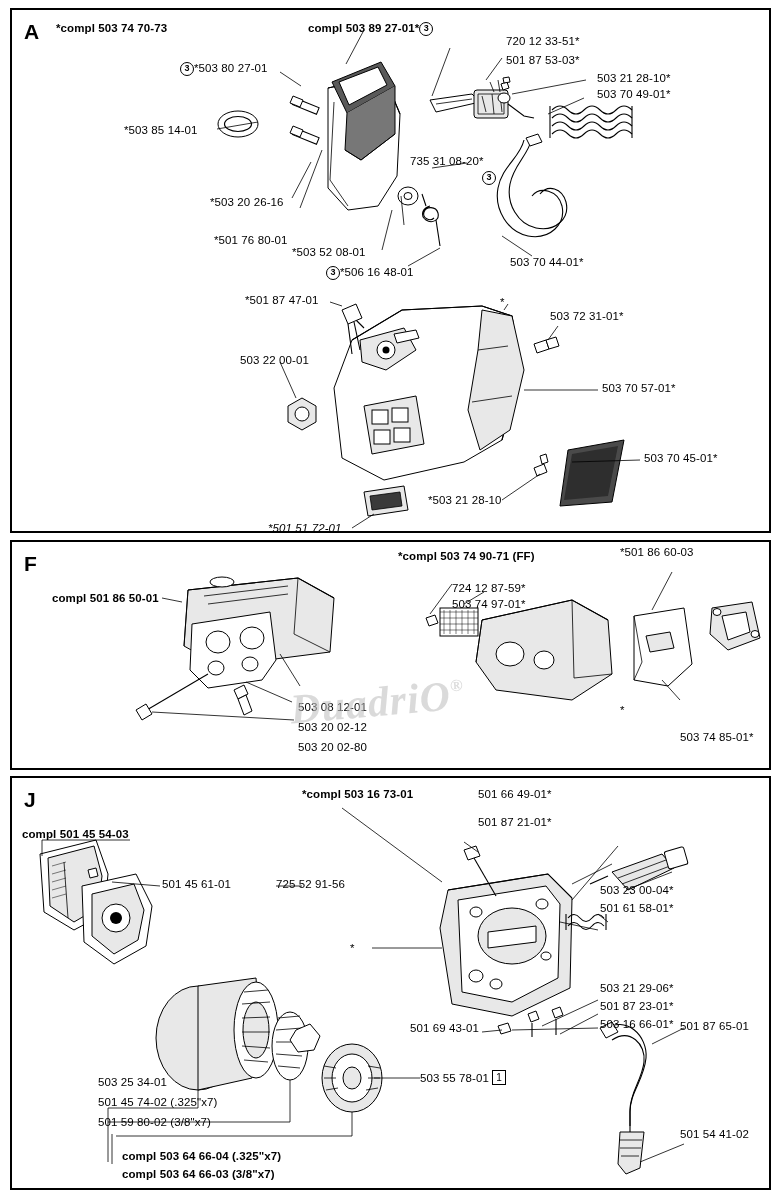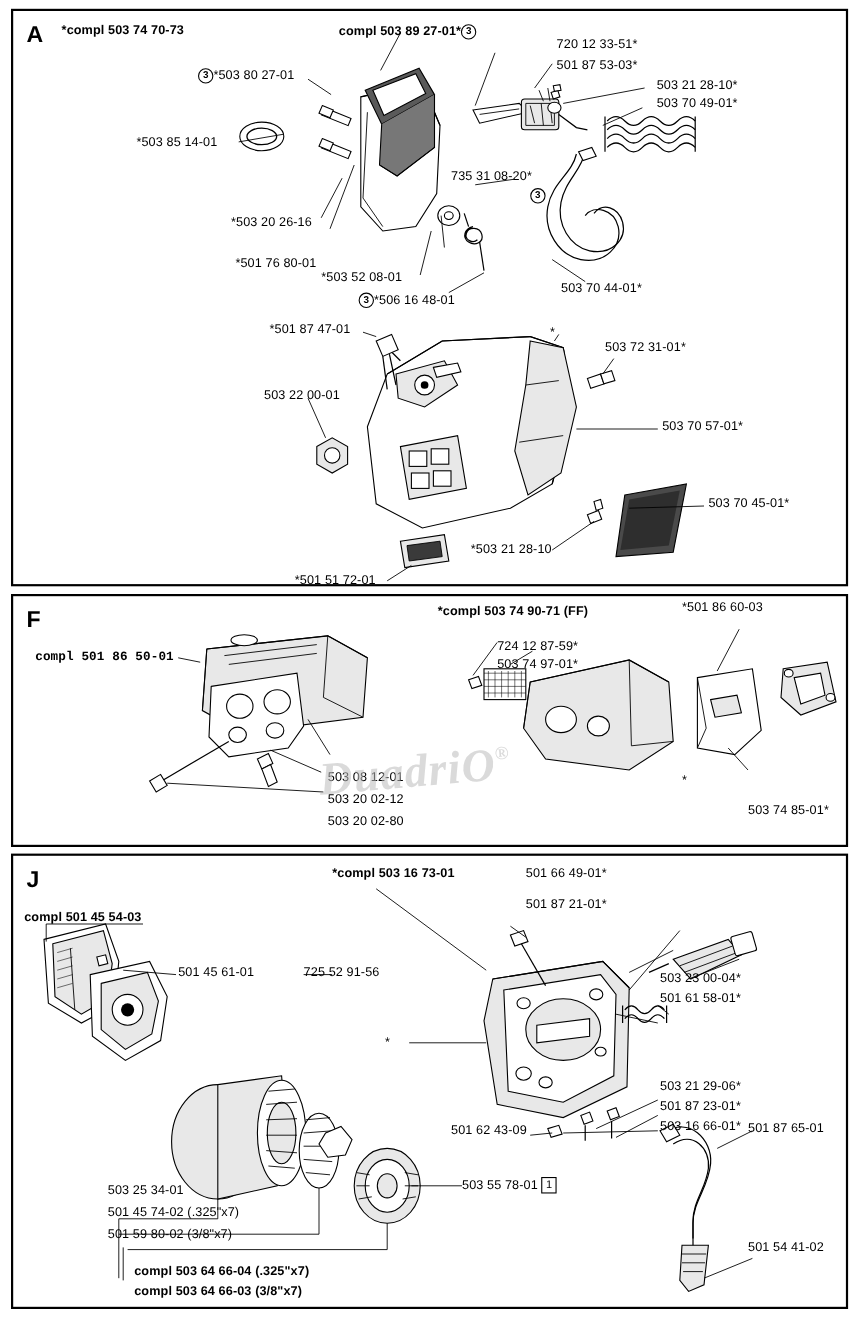--- a/index.html
+++ b/index.html
@@ -188,21 +188,21 @@
     </div>
     <div class="lbl" style="left:498px;top:246px;">503 70 44-01*</div>
 
     <div class="lbl" style="left:222px;top:284px;margin-left:11px;">*501 87 47-01</div>
     <div class="lbl" style="left:488px;top:286px;">*</div>
     <div class="lbl" style="left:538px;top:300px;">503 72 31-01*</div>
     <div class="lbl" style="left:196px;top:344px;margin-left:32px;">503 22 00-01</div>
     <div class="lbl" style="left:590px;top:372px;">503 70 57-01*</div>
     <div class="lbl" style="left:632px;top:442px;">503 70 45-01*</div>
     <div class="lbl" style="left:416px;top:484px;">*503 21 28-10</div>
-    <div class="lbl" style="left:256px;top:512px;">*501 51 72-01</div>
+    <div class="lbl" style="left:256px;top:512px;font-style:italic;">*501 51 72-01</div>
   </div>
 
   <div class="panel" id="panel-f">
     <div class="panel-letter f">F</div>
 
     <svg class="art" width="761" height="230" viewBox="0 0 761 230">
 
       <path d="M176 48 L286 36 L322 56 L318 110 L208 124 L172 104 Z" class="fillg"></path>
       <path d="M176 48 L286 36 L322 56" class="ln2"></path>
       <path d="M286 36 L282 92 L318 110" class="ln"></path>
@@ -253,21 +253,21 @@
         <path d="M418 72 L440 42"></path>
         <path d="M452 62 L472 50"></path>
         <path d="M640 68 L660 30"></path>
         <path d="M650 138 L668 158"></path>
         <path d="M170 60 L150 56"></path>
       </g>
     </svg>
 
     <div class="lbl b" style="left:386px;top:8px;">*compl 503 74 90-71 (FF)</div>
     <div class="lbl" style="left:608px;top:4px;">*501 86 60-03</div>
-    <div class="lbl b" style="left:20px;top:50px;font-family:Liberation Mono, monospace;">compl 501 86 50-01</div>
+    <div class="lbl b" style="left:40px;top:50px;">compl 501 86 50-01</div>
     <div class="lbl" style="left:440px;top:40px;">724 12 87-59*</div>
     <div class="lbl" style="left:440px;top:56px;">503 74 97-01*</div>
     <div class="lbl" style="left:286px;top:159px;">503 08 12-01</div>
     <div class="lbl" style="left:286px;top:179px;">503 20 02-12</div>
     <div class="lbl" style="left:286px;top:199px;">503 20 02-80</div>
     <div class="lbl" style="left:668px;top:189px;">503 74 85-01*</div>
     <div class="lbl" style="left:608px;top:162px;">*</div>
   </div>
 
   <div class="panel" id="panel-j">
@@ -383,21 +383,21 @@
     <div class="lbl" style="left:466px;top:38px;">501 87 21-01*</div>
     <div class="lbl b" style="left:10px;top:50px;">compl 501 45 54-03</div>
     <div class="lbl" style="left:150px;top:100px;">501 45 61-01</div>
     <div class="lbl" style="left:264px;top:100px;">725 52 91-56</div>
     <div class="lbl" style="left:588px;top:106px;">503 23 00-04*</div>
     <div class="lbl" style="left:588px;top:124px;">501 61 58-01*</div>
     <div class="lbl" style="left:338px;top:164px;">*</div>
     <div class="lbl" style="left:588px;top:204px;">503 21 29-06*</div>
     <div class="lbl" style="left:588px;top:222px;">501 87 23-01*</div>
     <div class="lbl" style="left:588px;top:240px;">503 16 66-01*</div>
-    <div class="lbl" style="left:398px;top:244px;">501 62 43-09</div>
+    <div class="lbl" style="left:398px;top:244px;">501 69 43-01</div>
     <div class="lbl" style="left:668px;top:242px;">501 87 65-01</div>
     <div class="lbl" style="left:86px;top:298px;">503 25 34-01</div>
     <div class="lbl" style="left:86px;top:318px;">
       <span>501 45 74-02</span>
       <span class="b">(.325"x7)</span>
     </div>
     <div class="lbl" style="left:86px;top:338px;">
       <span>501 59 80-02</span>
       <span class="b">(3/8"x7)</span>
     </div>

